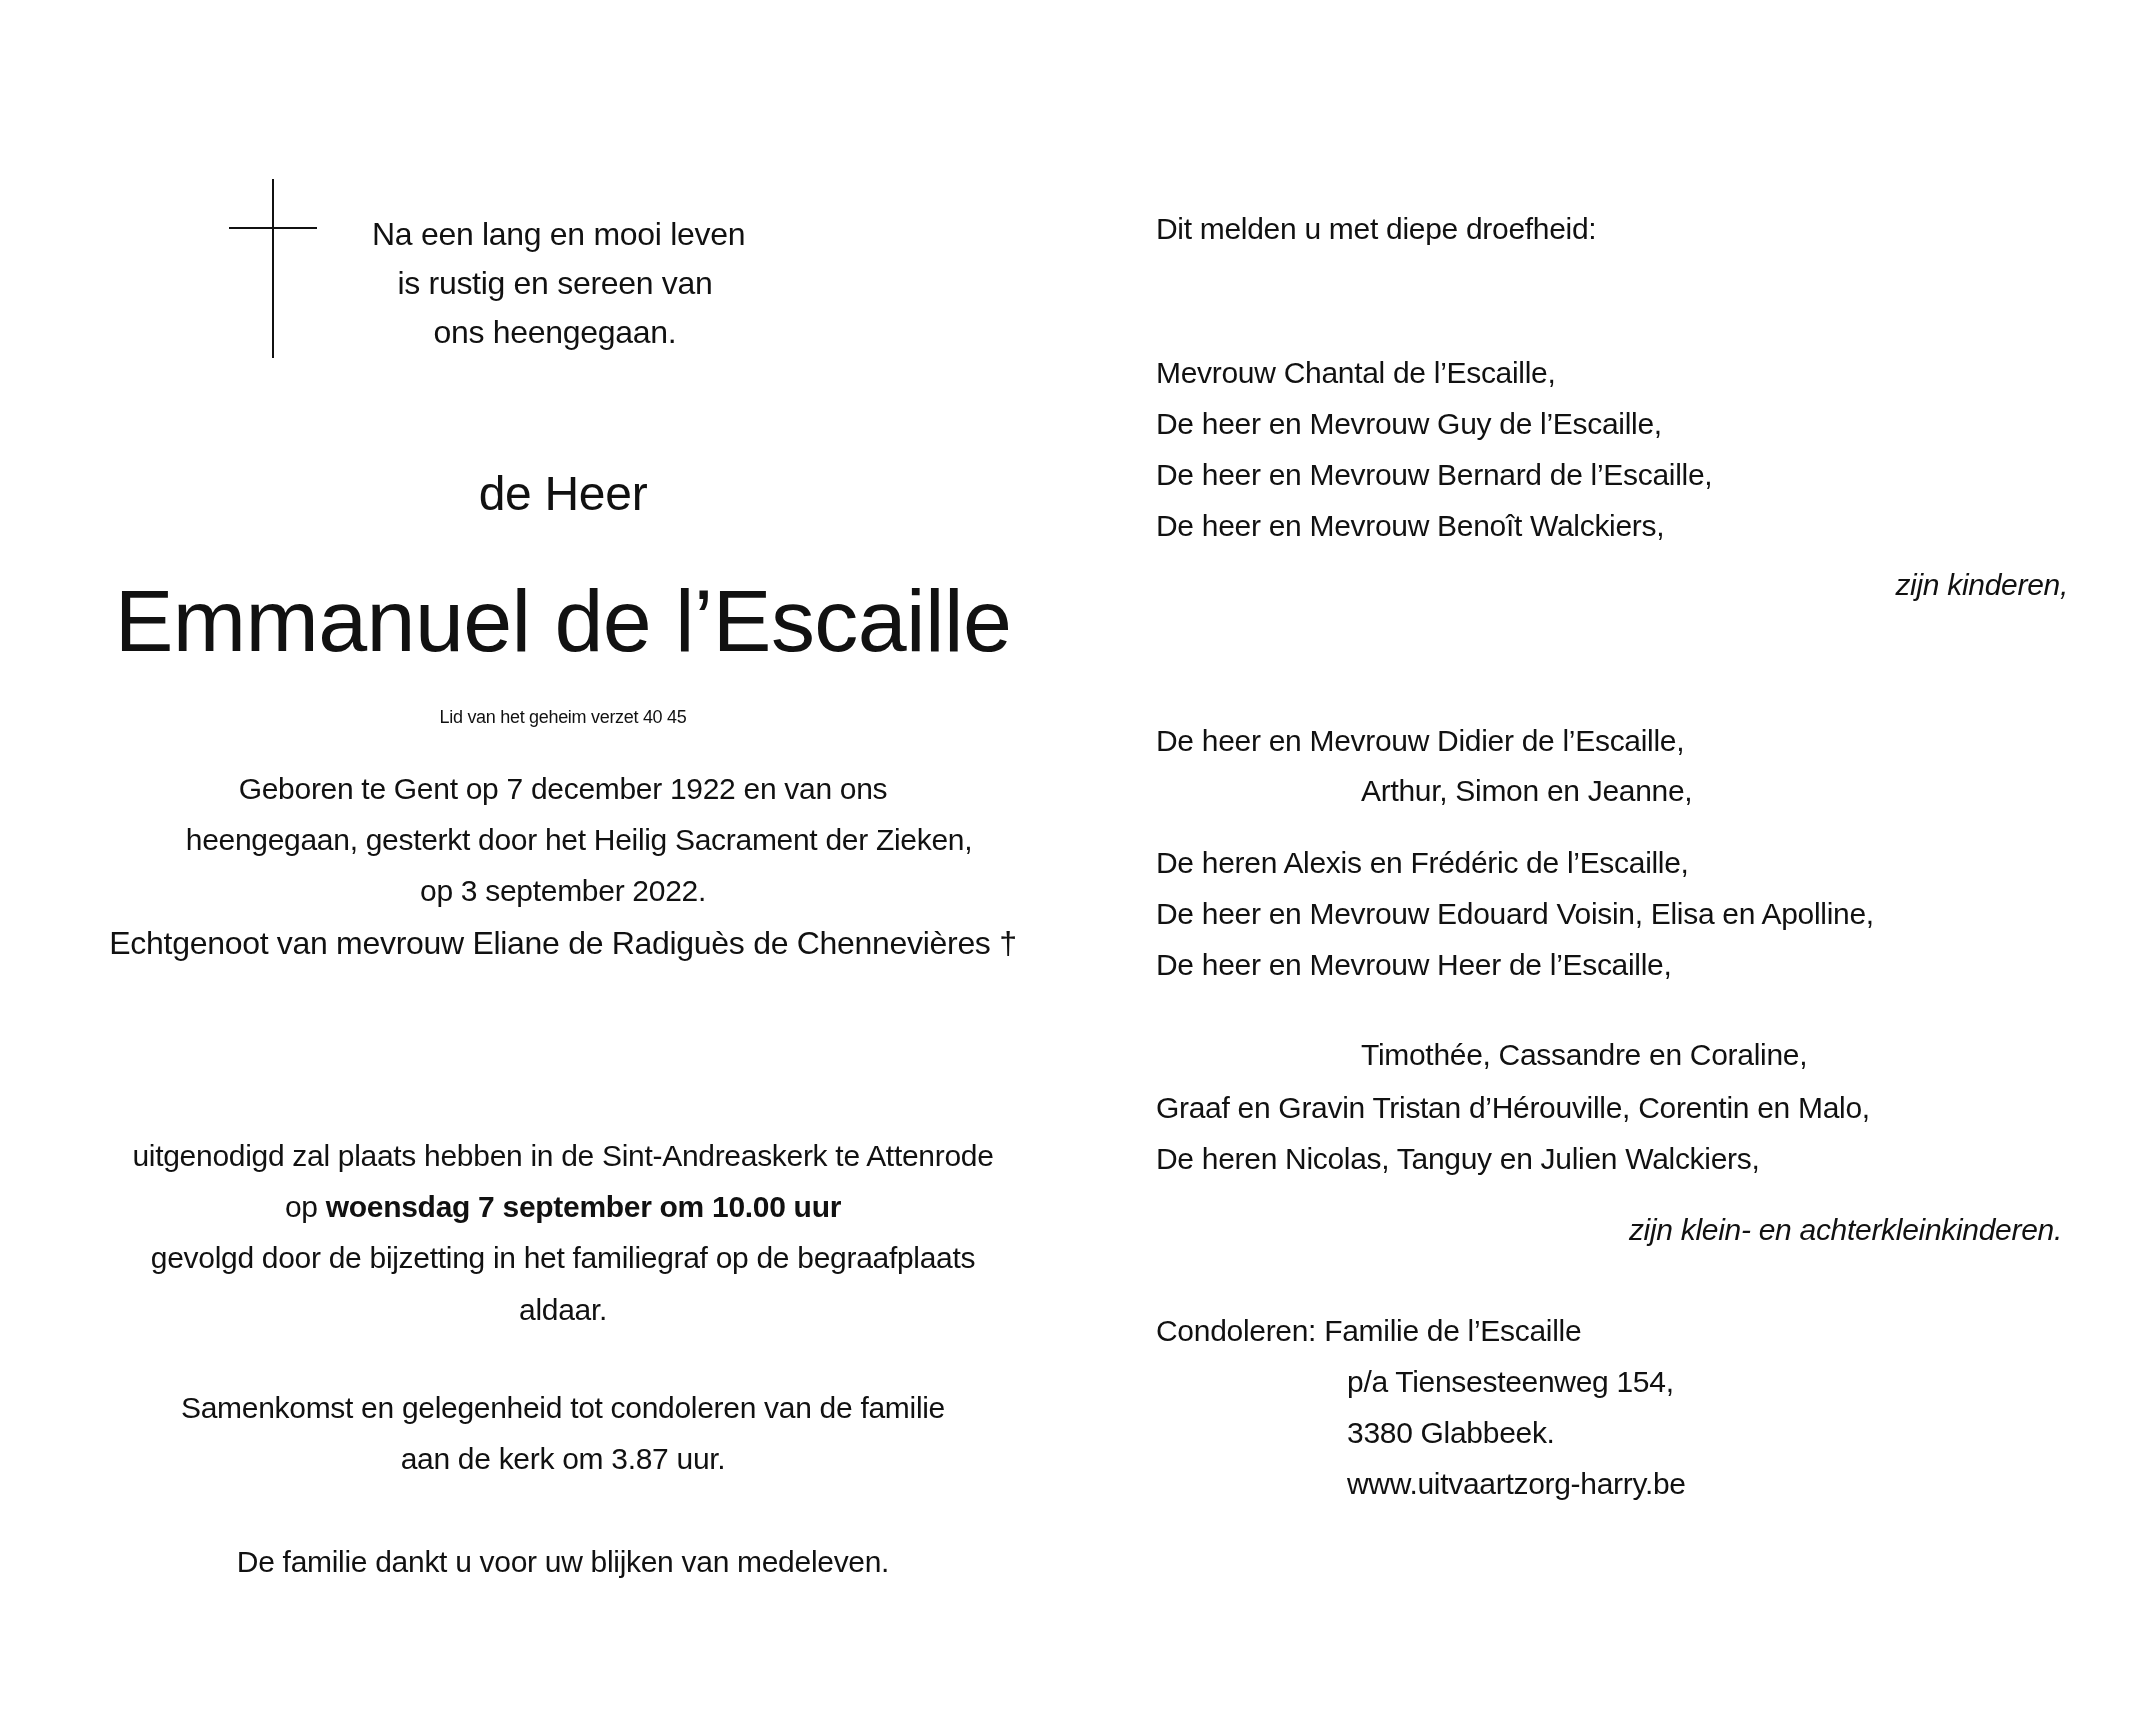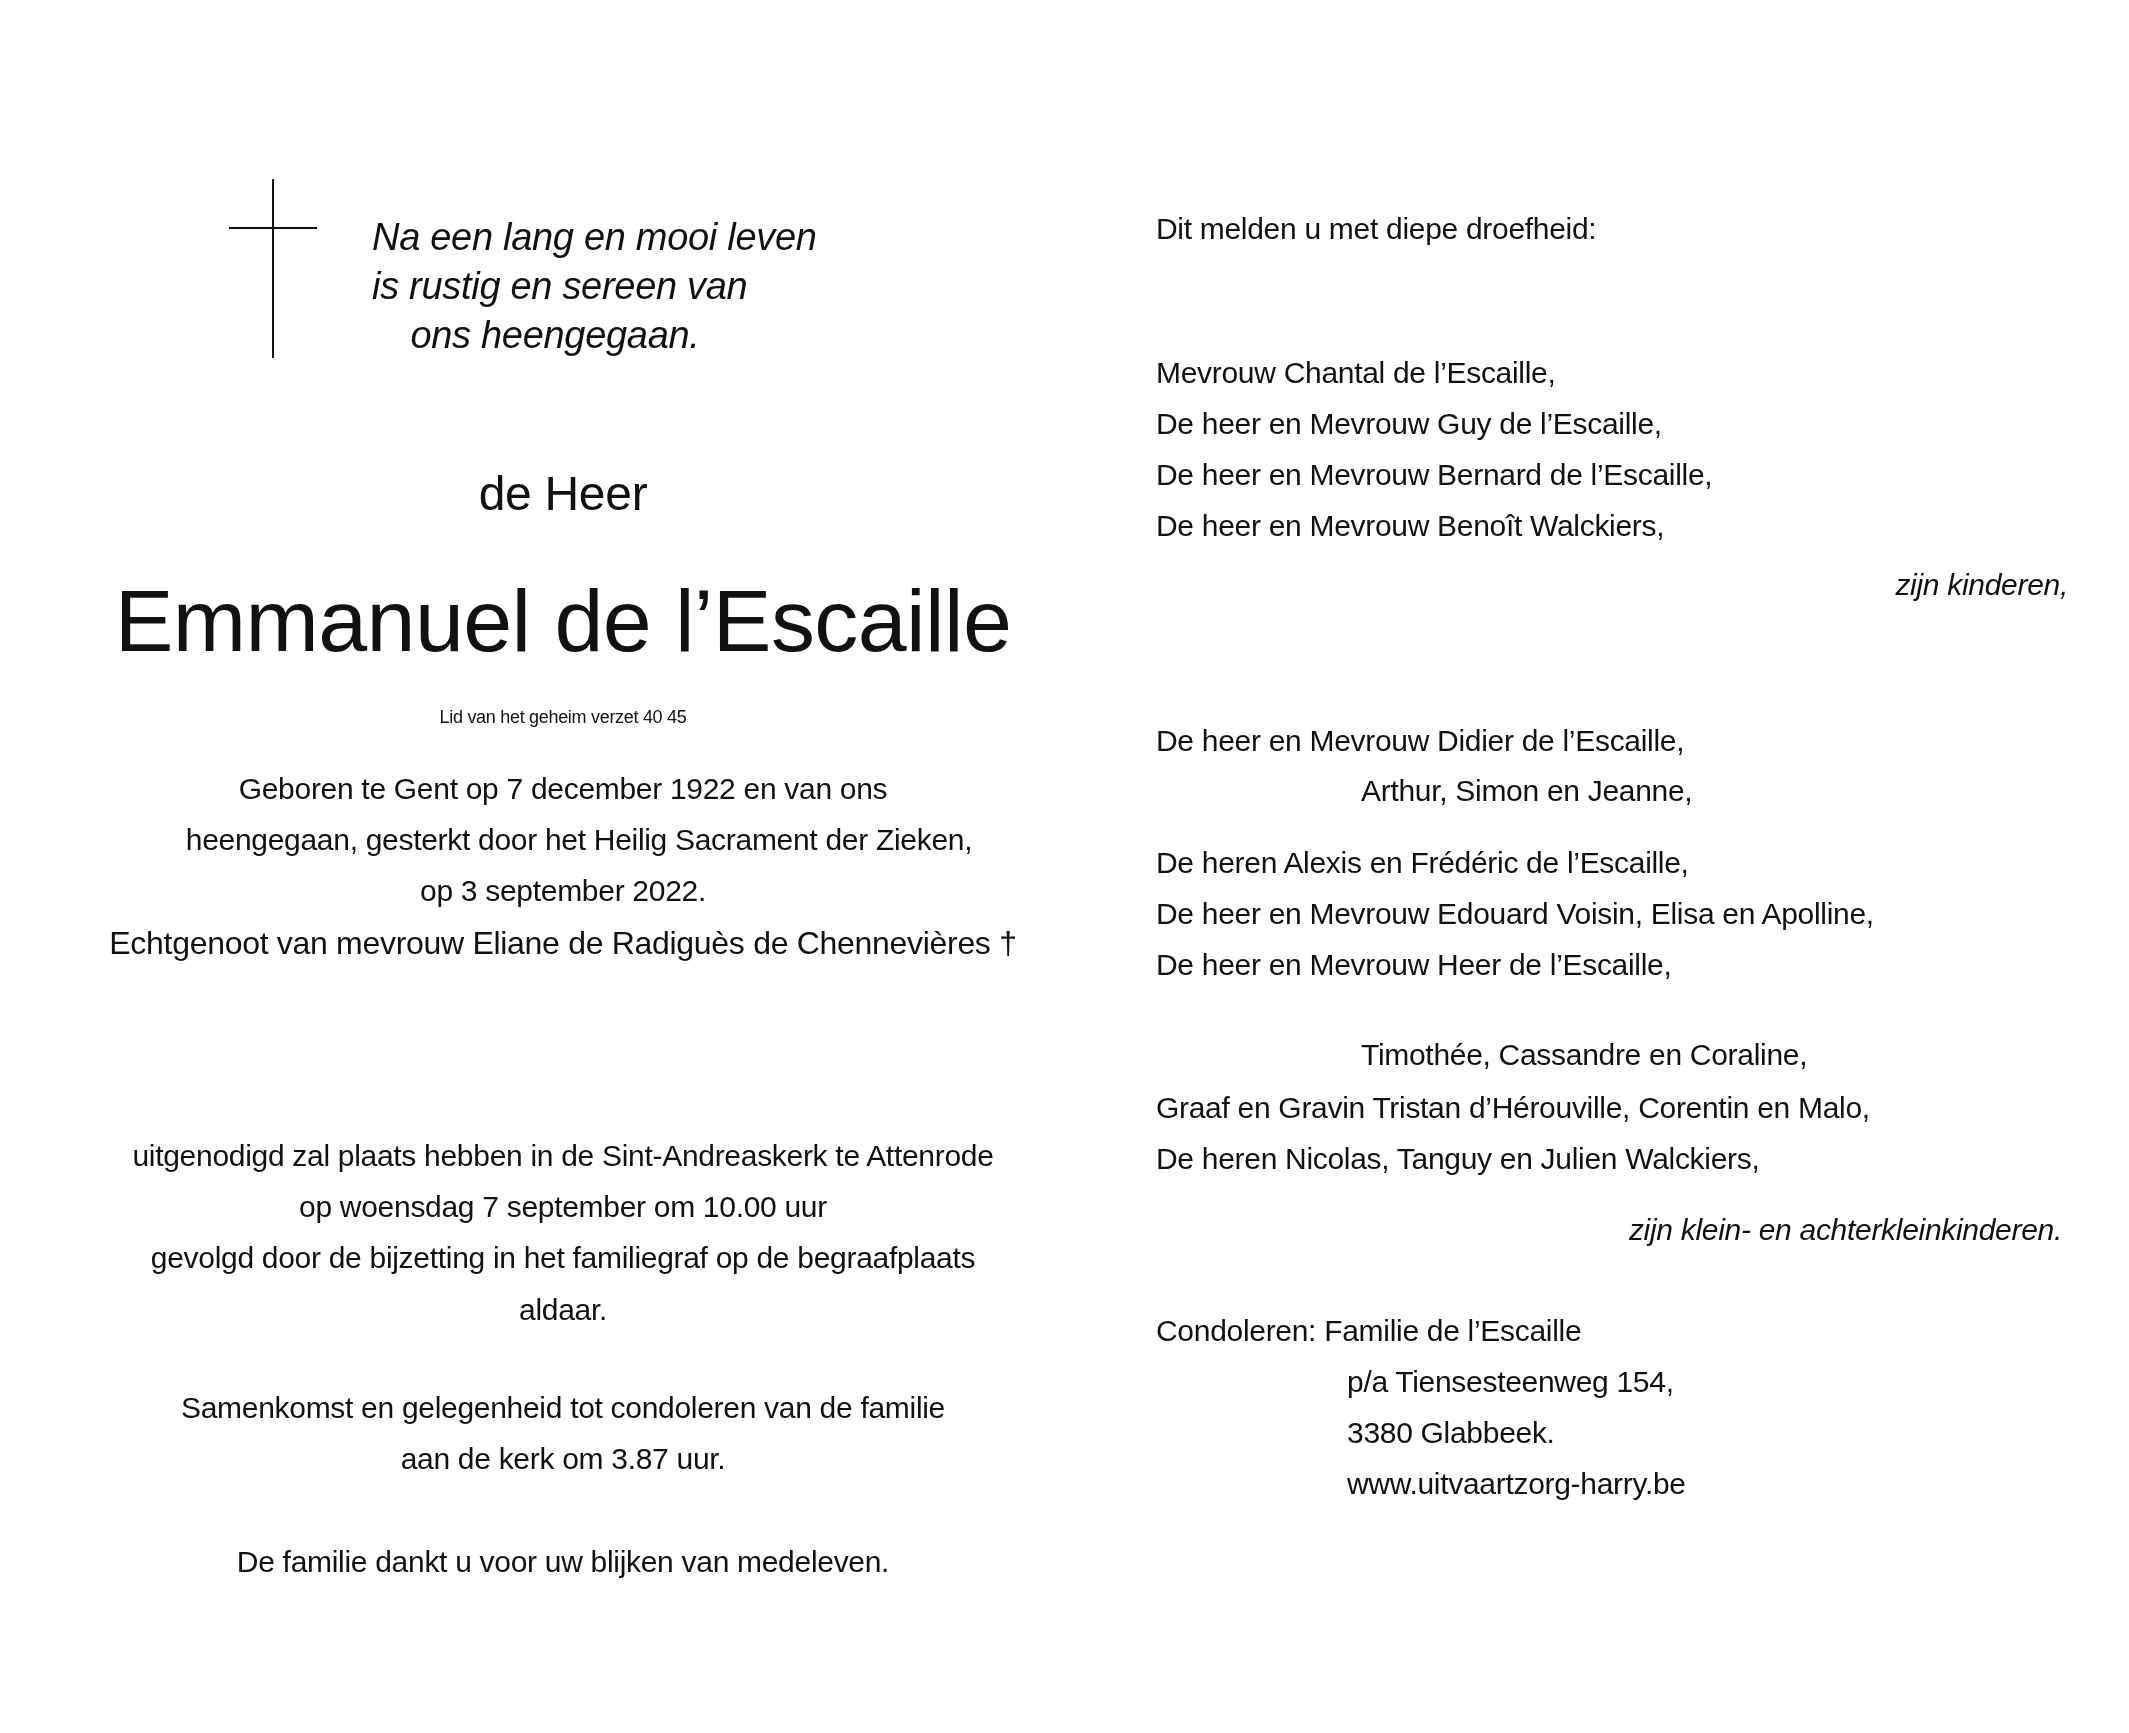--- a/index.html
+++ b/index.html
@@ -21,21 +21,21 @@
       background: #ffffff;
     }
     .line {
       position: absolute;
       white-space: nowrap;
       line-height: 1;
       font-size: 30px;
       letter-spacing: -0.3px;
     }
     .italic { font-style: italic; }
-    .bold { font-weight: normal; text-align: center; }
+    .bold { font-weight: bold; text-align: center; }
 
     
     .lc {
       left: 0;
       width: 1126px;
       text-align: center;
     }
 
     
     .cross-v {
@@ -48,21 +48,21 @@
     }
     .cross-h {
       position: absolute;
       left: 229px;
       top: 227px;
       width: 88px;
       height: 2.2px;
       background: #111;
     }
 
-    .verse { font-size: 38px; font-style: italic; }
+    .verse { font-size: 32px; }
     .title-small { font-size: 48px; }
     .title-name { font-size: 88px; letter-spacing: -0.6px; }
     .sub { font-size: 18px; }
 
     .right { left: 1156px; }
   </style>
 </head>
 <body>
 
 <div class="page">

